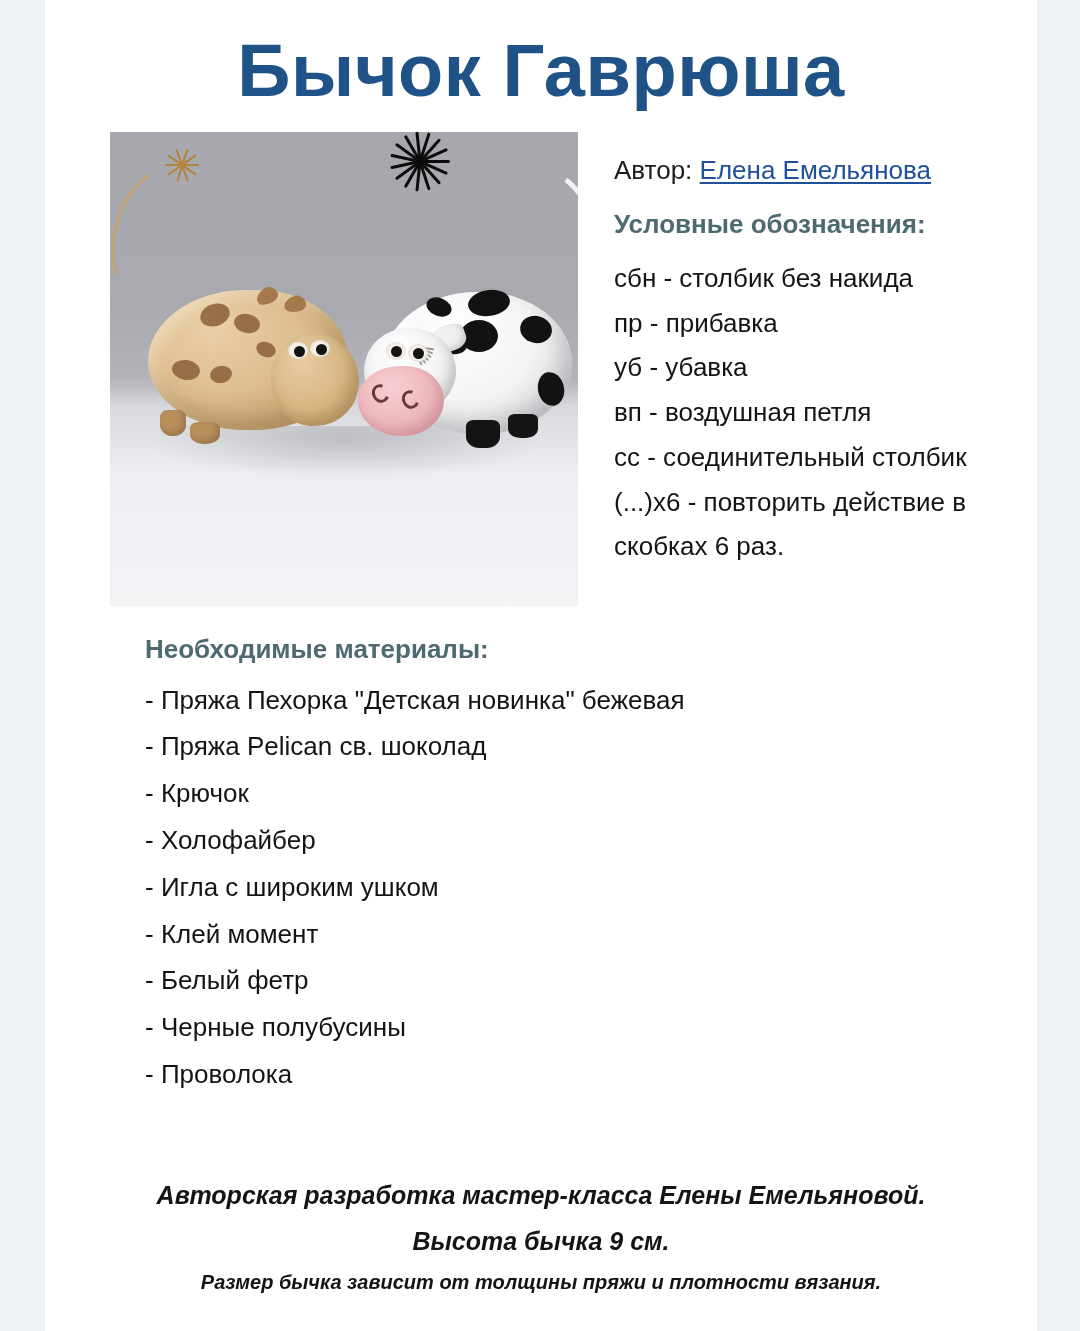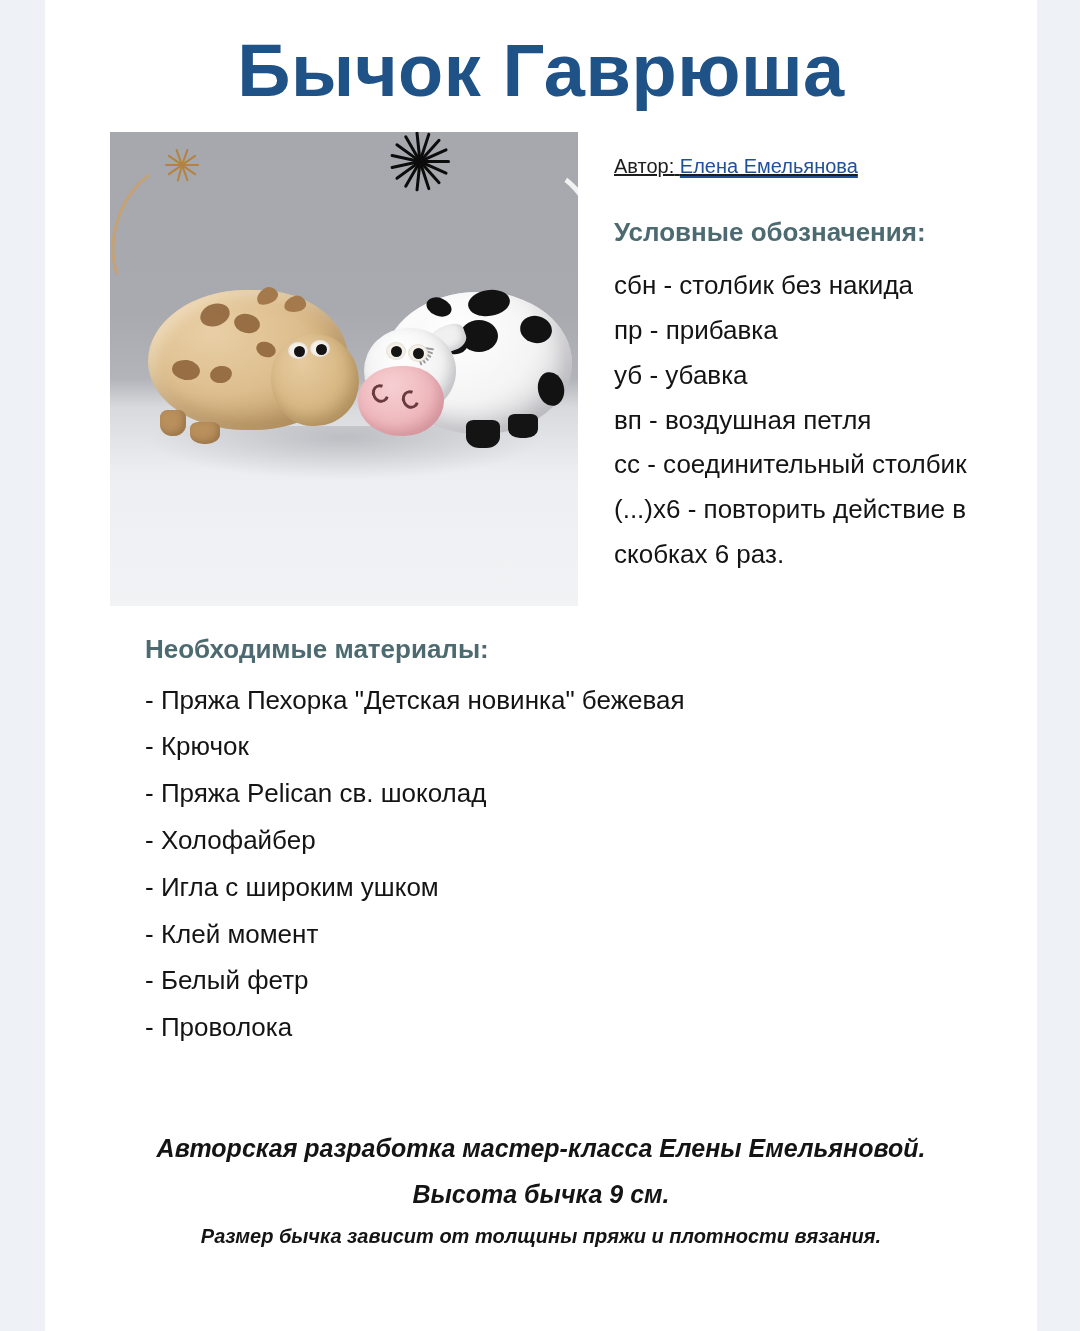--- a/index.html
+++ b/index.html
@@ -280,25 +280,24 @@
   }
 
   
   .legend {
     flex: 1 1 auto;
     padding-left: 36px;
     padding-top: 22px;
   }
 
   .author-line {
-    font-size: 20px;
+    font-size: 26px;
     color: #1d1d1d;
-    margin-bottom: 37px;
+    margin-bottom: 22px;
     line-height: 1.25;
-    text-decoration: underline;
   }
   .author-line .label { color: #1d1d1d; }
   .author-link {
     color: #21509a;
     text-decoration: underline;
     text-underline-offset: 3px;
   }
 
   .legend-heading {
     font-size: 26px;
@@ -462,26 +461,27 @@
         <li>(...)х6 - повторить действие в</li>
         <li>скобках 6 раз.</li>
       </ul>
     </div>
   </div>
 
   <div class="materials">
     <div class="materials-heading">Необходимые материалы:</div>
     <ul class="materials-list">
       <li>- Пряжа Пехорка "Детская новинка" бежевая</li>
+      <li>- Пряжа Pelican св. шоколад</li>
       <li>- Крючок</li>
-      <li>- Пряжа Pelican св. шоколад</li>
       <li>- Холофайбер</li>
       <li>- Игла с широким ушком</li>
       <li>- Клей момент</li>
       <li>- Белый фетр</li>
+      <li>- Черные полубусины</li>
       <li>- Проволока</li>
     </ul>
   </div>
 
   <div class="footer-notes">
     <p class="n1">Авторская разработка мастер-класса Елены Емельяновой.</p>
     <p class="n2">Высота бычка 9 см.</p>
     <p class="n3">Размер бычка зависит от толщины пряжи и плотности вязания.</p>
   </div>
 

